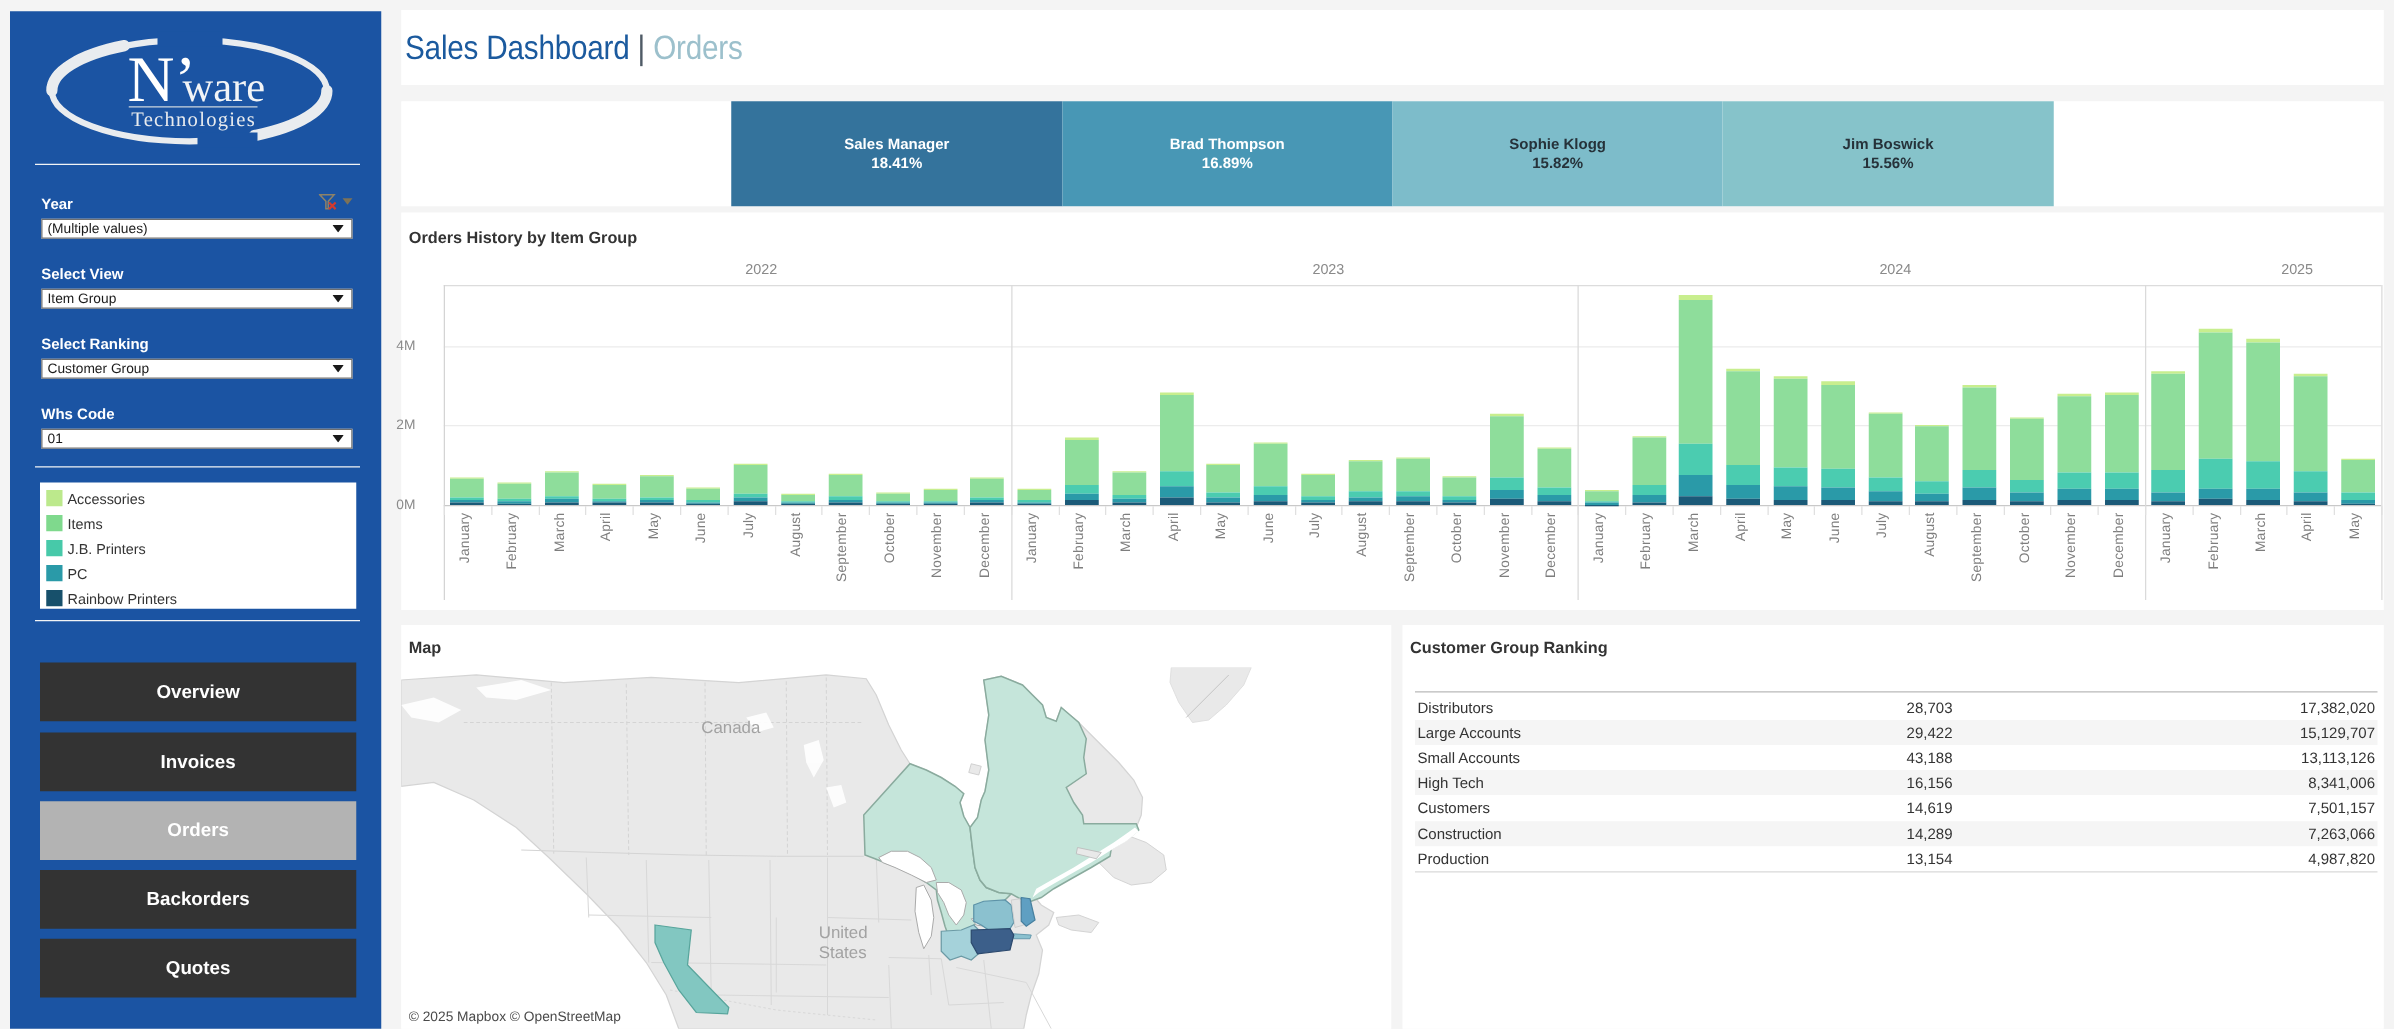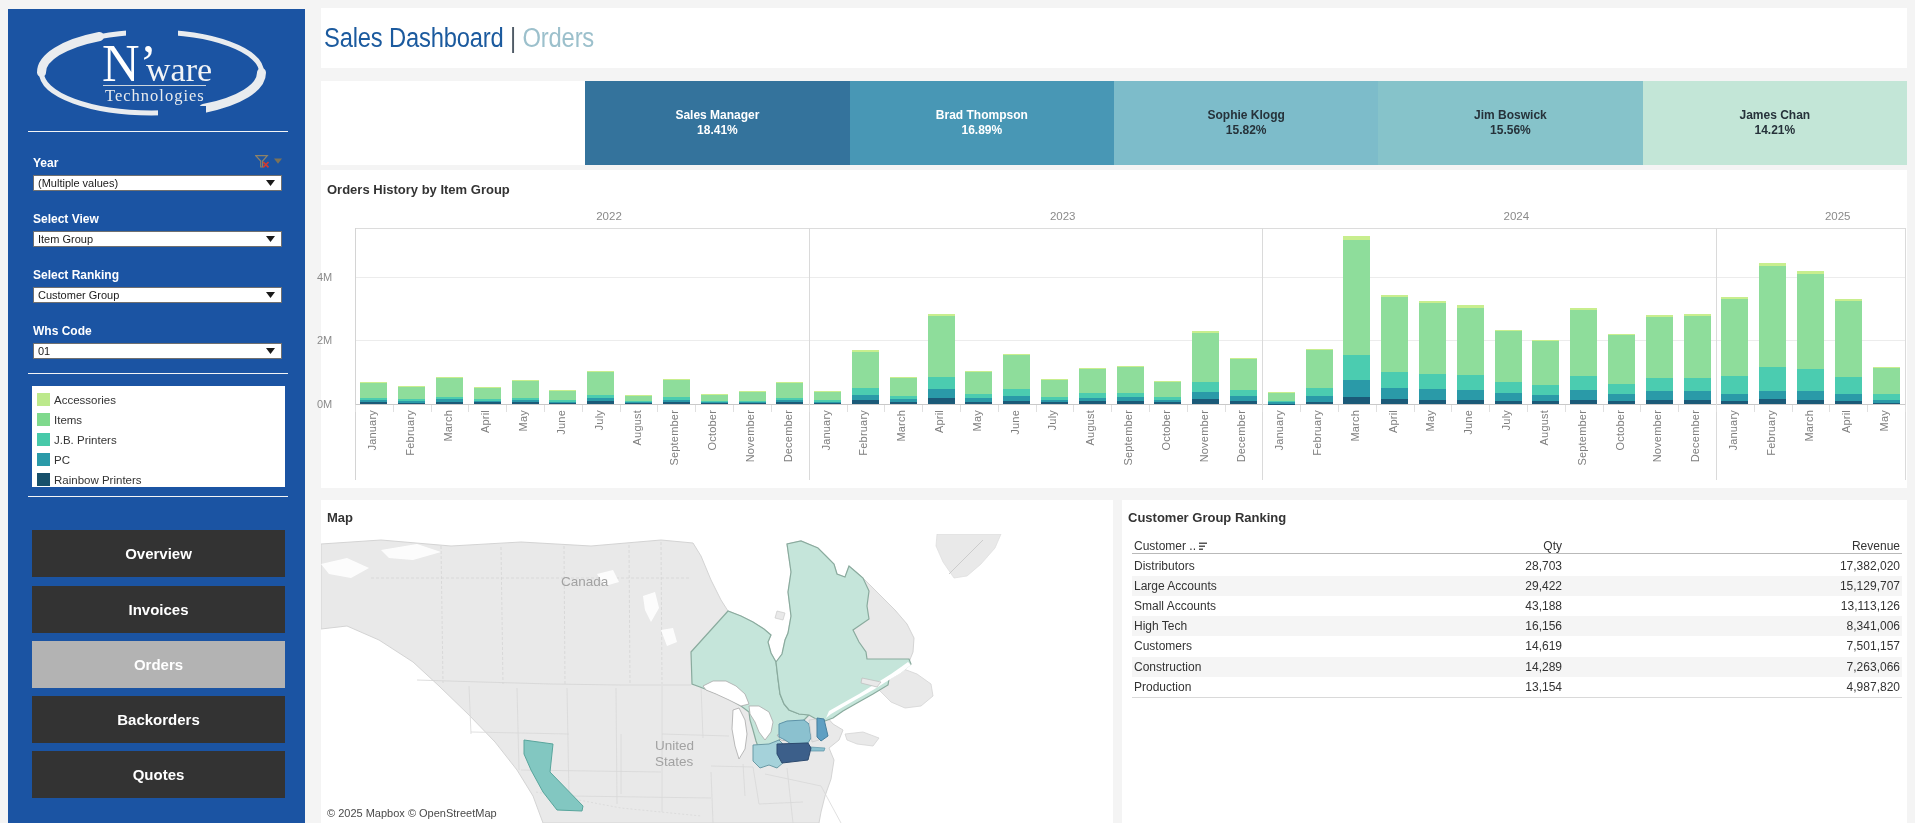--- a/index.html
+++ b/index.html
@@ -96,24 +96,20 @@
       <div>Brad Thompson</div>
       <div>16.89%</div>
     </div>
     <div class="nseg" style="left:793.0px;width:264.3px;background:#7dbcca;color:#26323a">
       <div>Sophie Klogg</div>
       <div>15.82%</div>
     </div>
     <div class="nseg" style="left:1057.3px;width:264.3px;background:#86c3ca;color:#26323a">
       <div>Jim Boswick</div>
       <div>15.56%</div>
-    </div>
-    <div class="nseg" style="left:1321.7px;width:264.3px;background:#c3e6d7;color:#26323a">
-      <div>James Chan</div>
-      <div>14.21%</div>
     </div>
   </div>
 <div id="chartpanel">
   <div class="ptitle" style="top:12px">Orders History by Item Group</div>
   <div id="plot">
     <div style="position:absolute;left:34px;top:58px;width:1550px;height:1px;background:#dcdcdc"></div>
     <div class="gl" style="top:107px"></div>
     <div class="gl" style="top:170px"></div>
     <div style="position:absolute;left:34px;top:234px;width:1550px;height:1px;background:#c9c9c9"></div>
     <div style="position:absolute;left:34px;top:58px;width:1px;height:252px;background:#d4d4d4"></div>
@@ -585,27 +581,20 @@
 <path d="M496,184 L503,185 L507,202 L500,207 L496,203 Z" fill="#5f9fc2" stroke="#48809f" stroke-width="1"></path>
 <text x="240" y="52" font-family="Liberation Sans, sans-serif" font-size="13.5" fill="#a2a2a2">Canada</text>
 <text x="334" y="216" font-family="Liberation Sans, sans-serif" font-size="13.5" fill="#a2a2a2">United</text>
 <text x="334" y="232" font-family="Liberation Sans, sans-serif" font-size="13.5" fill="#a2a2a2">States</text>
 <rect x="0" y="270" width="200" height="19" fill="#ffffff" opacity="0.75"></rect>
 <text x="6" y="283" font-family="Liberation Sans, sans-serif" font-size="11" fill="#4a4a4a">© 2025 Mapbox  © OpenStreetMap</text>
 </svg></div>
 </div>
 <div id="tablepanel">
   <div class="ptitle">Customer Group Ranking</div>
-  <div class="trow" style="top:36px;color:#333">
-      <span class="c1">Customer .. <svg width="11" height="9" viewBox="0 0 11 9" style="vertical-align:-1px">
-          <path d="M0,1.2 L8,1.2 M0,4.2 L6,4.2 M0,7.2 L4,7.2" stroke="#555" stroke-width="1.4"></path>
-        </svg></span>
-      <span class="c2">Qty</span>
-      <span class="c3">Revenue</span>
-    </div>
   <div style="position:absolute;left:10px;top:53px;width:770px;height:1px;background:#b9b9b9"></div>
   <div class="trow" style="top:56.0px;">
       <span class="c1">Distributors</span>
       <span class="c2">28,703</span>
       <span class="c3">17,382,020</span>
     </div>
     <div class="trow" style="top:76.1px;background:#f5f5f5;">
       <span class="c1">Large Accounts</span>
       <span class="c2">29,422</span>
       <span class="c3">15,129,707</span>

